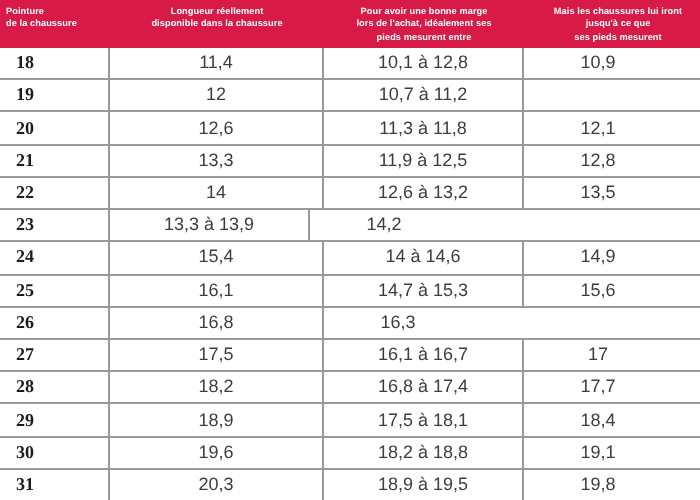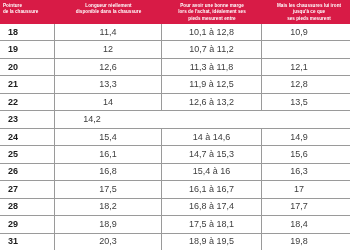--- a/index.html
+++ b/index.html
@@ -95,20 +95,21 @@
     width: 55px;
     flex: 0 0 55px;
     text-align: left;
     padding-left: 8px;
     font-weight: bold;
     color: #1c1c1c;
     border-right: 1px solid #9a9a9a;
     align-self: stretch;
     display: flex;
     align-items: center;
+    font-family: Liberation Serif, serif;
   }
   .c2 {
     width: 107px;
     flex: 0 0 107px;
     text-align: center;
     border-right: 1px solid #9a9a9a;
     align-self: stretch;
     display: flex;
     align-items: center;
     justify-content: center;
@@ -177,38 +178,38 @@
         <div class="cell c4">12,8</div>
       </div>
       <div class="row">
         <div class="cell c1">22</div>
         <div class="cell c2">14</div>
         <div class="cell c3">12,6 à 13,2</div>
         <div class="cell c4">13,5</div>
       </div>
       <div class="row">
         <div class="cell c1">23</div>
+        <div class="cell c3">13,3 à 13,9</div>
         <div class="cell c4">14,2</div>
       </div>
       <div class="row">
         <div class="cell c1">24</div>
         <div class="cell c2">15,4</div>
         <div class="cell c3">14 à 14,6</div>
         <div class="cell c4">14,9</div>
       </div>
       <div class="row">
         <div class="cell c1">25</div>
         <div class="cell c2">16,1</div>
         <div class="cell c3">14,7 à 15,3</div>
         <div class="cell c4">15,6</div>
       </div>
       <div class="row">
         <div class="cell c1">26</div>
         <div class="cell c2">16,8</div>
-        <div class="cell c3">15,4 à 16</div>
         <div class="cell c4">16,3</div>
       </div>
       <div class="row">
         <div class="cell c1">27</div>
         <div class="cell c2">17,5</div>
         <div class="cell c3">16,1 à 16,7</div>
         <div class="cell c4">17</div>
       </div>
       <div class="row">
         <div class="cell c1">28</div>
@@ -216,20 +217,26 @@
         <div class="cell c3">16,8 à 17,4</div>
         <div class="cell c4">17,7</div>
       </div>
       <div class="row">
         <div class="cell c1">29</div>
         <div class="cell c2">18,9</div>
         <div class="cell c3">17,5 à 18,1</div>
         <div class="cell c4">18,4</div>
       </div>
       <div class="row">
+        <div class="cell c1">30</div>
+        <div class="cell c2">19,6</div>
+        <div class="cell c3">18,2 à 18,8</div>
+        <div class="cell c4">19,1</div>
+      </div>
+      <div class="row">
         <div class="cell c1">31</div>
         <div class="cell c2">20,3</div>
         <div class="cell c3">18,9 à 19,5</div>
         <div class="cell c4">19,8</div>
       </div>
     </div>
 
 </div>
 
 </body></html>

